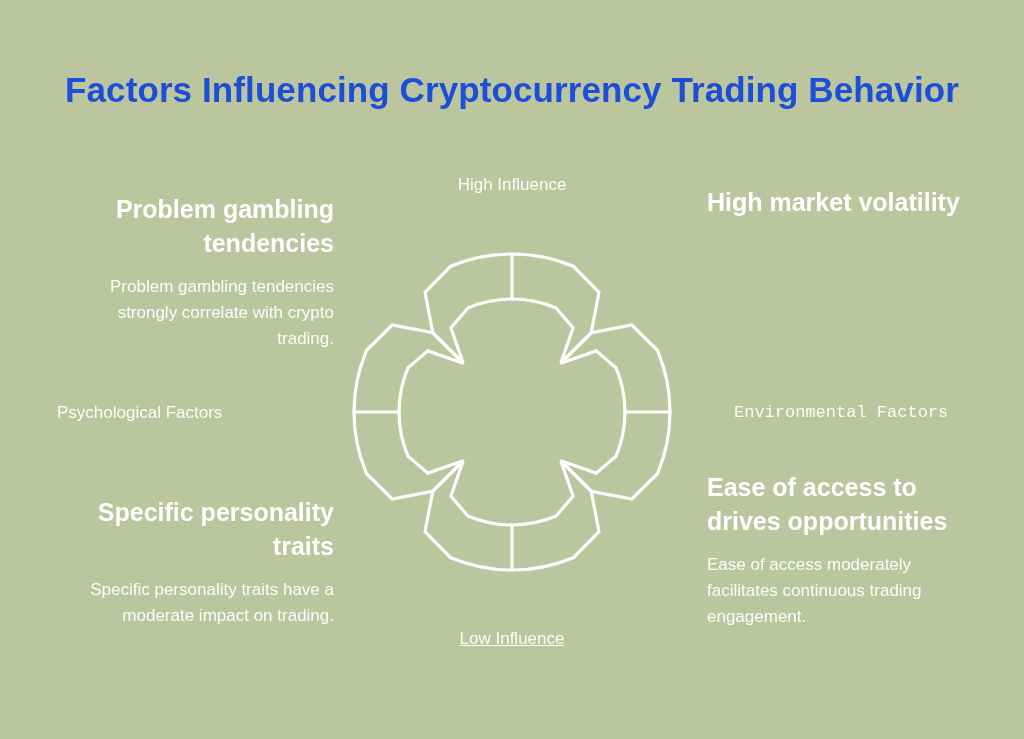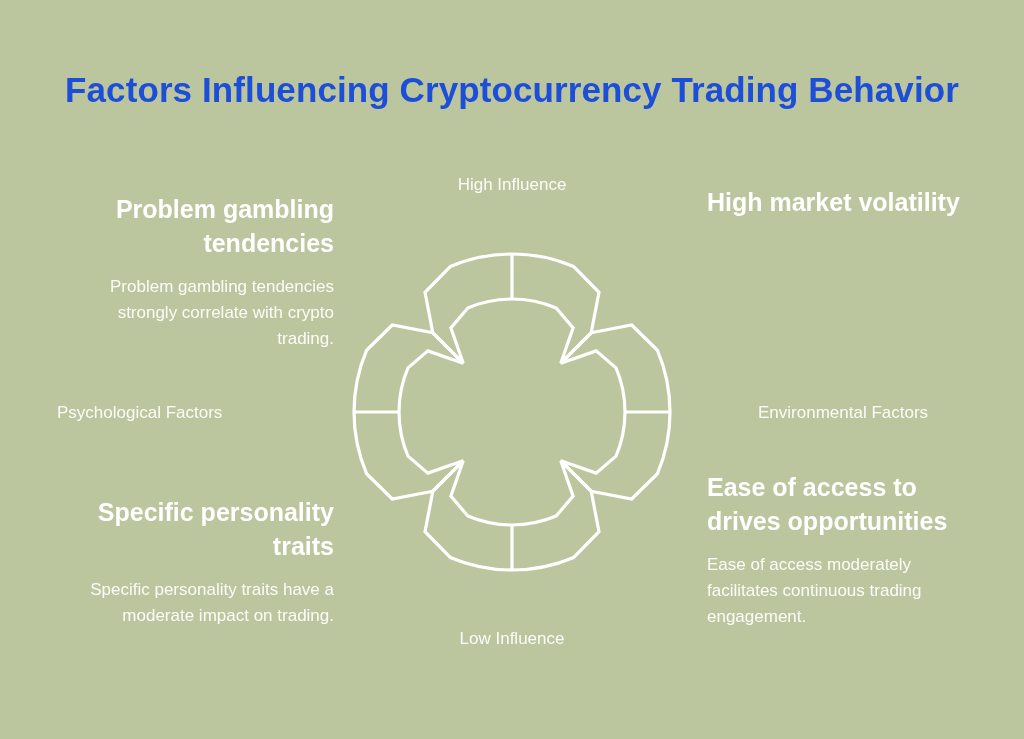--- a/index.html
+++ b/index.html
@@ -80,30 +80,32 @@
     top: 173px;
     left: 0;
     width: 1024px;
     text-align: center;
   }
   #axis-bottom {
     top: 627px;
     left: 0;
     width: 1024px;
     text-align: center;
+    text-decoration: underline;
   }
   #axis-left {
     top: 401px;
     left: 57px;
     text-align: center;
   }
   #axis-right {
     top: 401px;
-    left: 758px;
+    left: 734px;
     text-align: left;
+    font-family: Liberation Mono, monospace;
   }
 
   
   #ring-diagram {
     position: absolute;
     left: 334px;
     top: 234px;
     width: 356px;
     height: 356px;
   }

